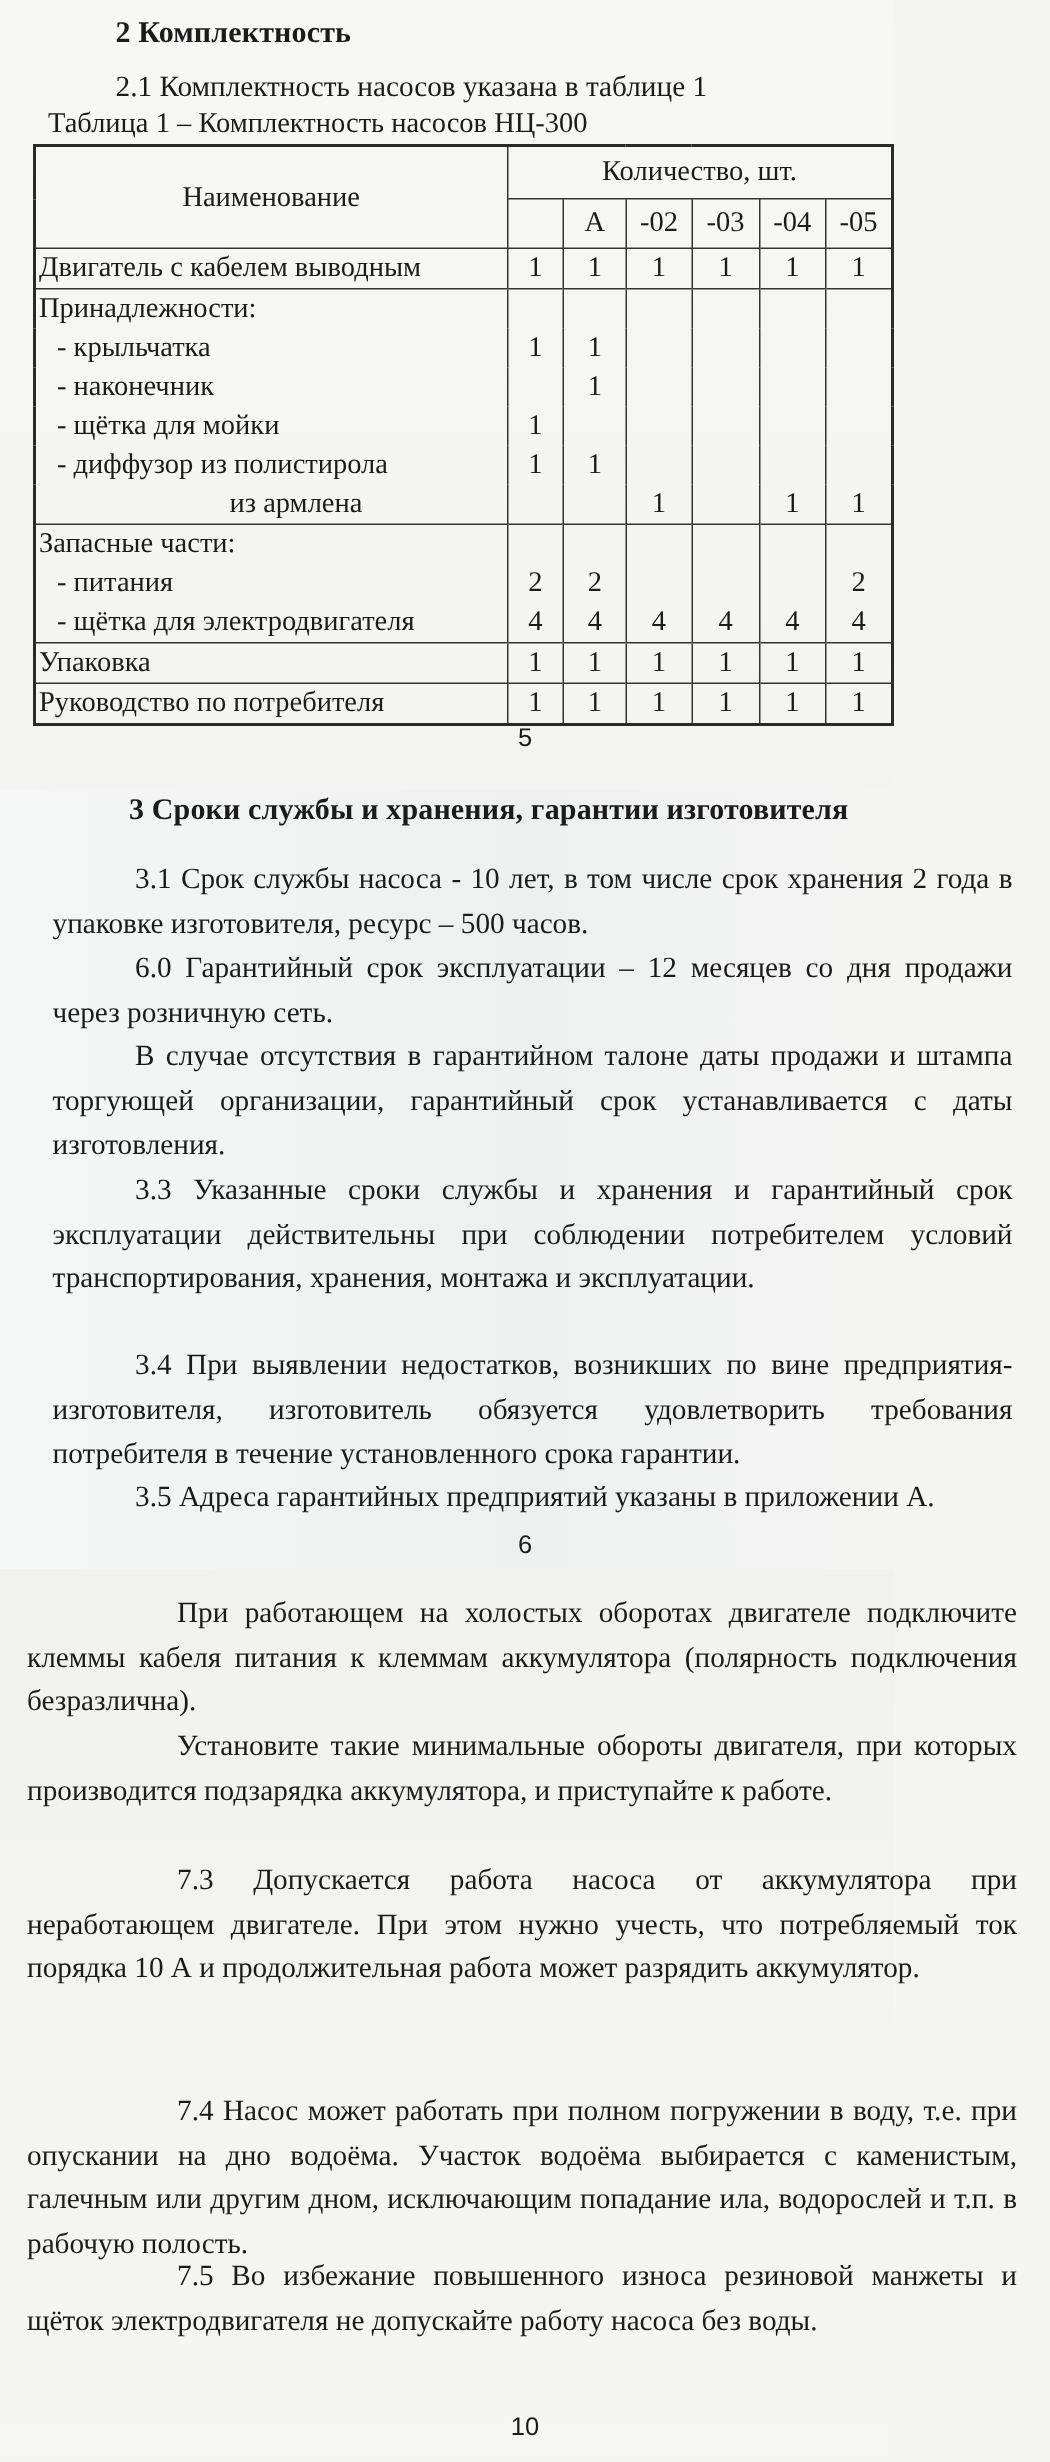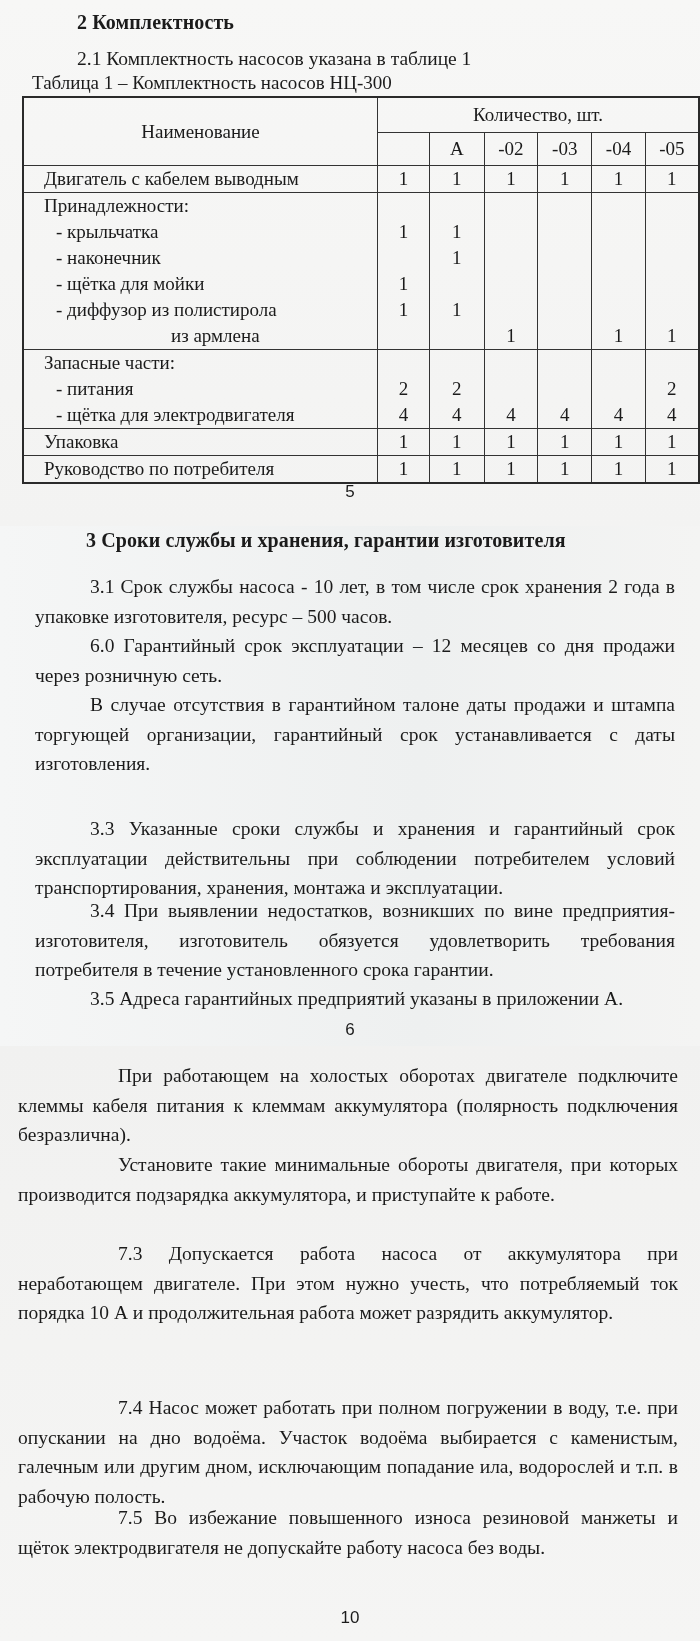--- a/index.html
+++ b/index.html
@@ -4,21 +4,21 @@
   <style>
     html, body { margin: 0; padding: 0; }
     body {
       width: 700px; height: 1641px; overflow: hidden;
       background: #f4f4f3;
       font-family: "Liberation Serif", "DejaVu Serif", serif;
       color: #1b1b1b;
       position: relative;
     }
     .page {
-      position: absolute; left: 0; width: 700px;
+      position: absolute; left: 0; width: 596px;
       box-sizing: border-box;
     }
     #page5 { top: 0; height: 526px; background: linear-gradient(180deg,#f7f7f6 0%,#f3f3f2 100%); }
     #page6 { top: 526px; height: 520px; background: linear-gradient(90deg,#f5f6f6 0%,#eef0f0 60%,#f4f4f3 100%); }
     #page10 { top: 1046px; height: 595px; background: linear-gradient(180deg,#f1f1f0 0%,#f5f5f4 100%); }
 
     .h2 {
       position: absolute; font-weight: bold; font-size: 20px; letter-spacing: 0.1px;
     }
     .para {
@@ -39,21 +39,21 @@
       position: absolute; left: 22px; top: 96px;
       border-collapse: collapse; font-size: 19px;
       border: 2px solid #2a2a2a;
     }
     table.komp td, table.komp th {
       border-left: 1.5px solid #333; border-right: 1.5px solid #333;
       padding: 0; font-weight: normal; vertical-align: middle;
     }
     table.komp th { border-bottom: 1.5px solid #333; height: 32px; }
     table.komp .grp-head { height: 34px; text-align: center; }
-    table.komp td.name { width: 335px; padding-left: 20px; text-align: left; white-space: nowrap; margin-top: 36px; }
+    table.komp td.name { width: 335px; padding-left: 2px; text-align: left; white-space: nowrap; margin-top: 36px; }
     table.komp td.q { text-align: center; }
     table.komp td.c1 { width: 52px; } table.komp td.c2 { width: 55px; }
     table.komp td.c3 { width: 53px; } table.komp td.c4 { width: 54px; }
     table.komp td.c5 { width: 53px; } table.komp td.c6 { width: 53px; }
     table.komp tr.r td { height: 26px; line-height: 26px; }
     table.komp tr.sep td { border-top: 1.5px solid #333; }
     .sub { padding-left: 12px; }
     .sub2 { padding-left: 127px; text-align: center; }
   </style>
 </head>
@@ -192,21 +192,21 @@
   </table>
 
   <div class="pnum" style="top:482px;">5</div>
 </div>
 
 <div class="page" id="page6">
   <div class="h2" style="left:86px; top:3px;">3   Сроки службы и хранения, гарантии изготовителя</div>
   <div class="para" style="top:46px;"><span class="indent"></span><span>3.1 Срок службы насоса - 10 лет, в том числе срок хранения 2 года в упаковке изготовителя, ресурс – 500 часов.</span></div>
   <div class="para" style="top:105px;"><span class="indent"></span><span>6.0 Гарантийный срок эксплуатации – 12 месяцев со дня продажи через розничную сеть.</span></div>
   <div class="para" style="top:164px;"><span class="indent"></span><span>В случае отсутствия в гарантийном талоне даты продажи и штампа торгующей организации, гарантийный срок устанавливается с даты изготовления.</span></div>
-  <div class="para" style="top:253px;margin-top:35px;"><span class="indent"></span><span>3.3 Указанные сроки службы и хранения и гарантийный срок эксплуатации действительны при соблюдении потребителем условий транспортирования, хранения, монтажа и эксплуатации.</span></div>
+  <div class="para" style="top:253px;"><span class="indent"></span><span>3.3 Указанные сроки службы и хранения и гарантийный срок эксплуатации действительны при соблюдении потребителем условий транспортирования, хранения, монтажа и эксплуатации.</span></div>
   <div class="para" style="top:370px;"><span class="indent"></span><span>3.4 При выявлении недостатков, возникших по вине предприятия-изготовителя, изготовитель обязуется удовлетворить требования потребителя в течение установленного срока гарантии.</span></div>
   <div class="para" style="top:458px;"><span class="indent"></span><span>3.5 Адреса гарантийных предприятий указаны в приложении А.</span></div>
   <div class="pnum" style="top:494px;">6</div>
 </div>
 
 <div class="page" id="page10">
   <div class="para para10" style="left:18px; width:660px; top:15px;"><span class="indent"></span><span>При работающем на холостых оборотах двигателе подключите клеммы кабеля питания к клеммам аккумулятора (полярность подключения безразлична).</span></div>
   <div class="para para10" style="left:18px; width:660px; top:104px;"><span class="indent"></span><span>Установите такие минимальные обороты двигателя, при которых производится подзарядка аккумулятора, и приступайте к работе.</span></div>
   <div class="para para10" style="left:18px; width:660px; top:193px;"><span class="indent"></span><span>7.3 Допускается работа насоса от аккумулятора при неработающем двигателе. При этом нужно учесть, что потребляемый ток порядка 10 А и продолжительная работа может разрядить аккумулятор.</span></div>
   <div class="para para10" style="left:18px; width:660px; top:311px;margin-top:36px;"><span class="indent"></span><span>7.4 Насос может работать при полном погружении в воду, т.е. при опускании на дно водоёма. Участок водоёма выбирается с каменистым, галечным или другим дном, исключающим попадание ила, водорослей и т.п. в рабочую полость.</span></div>

